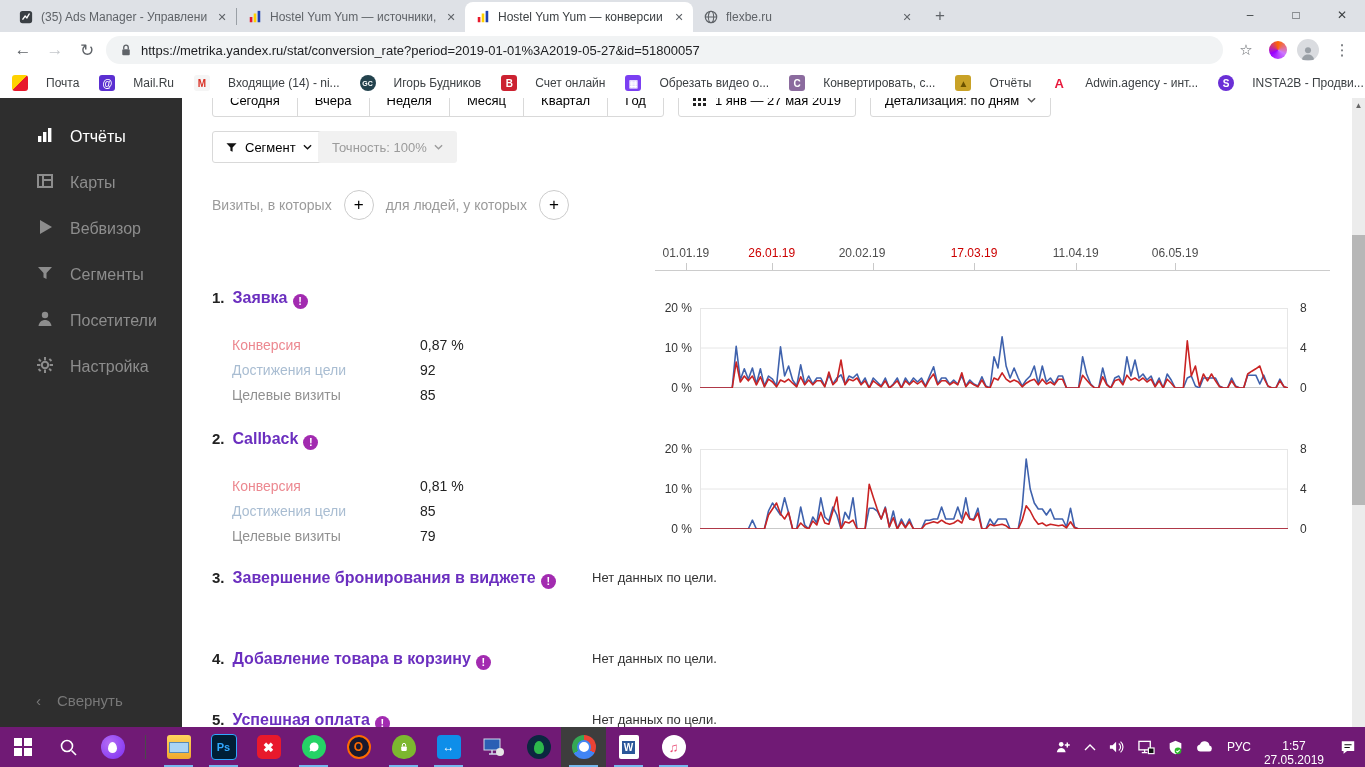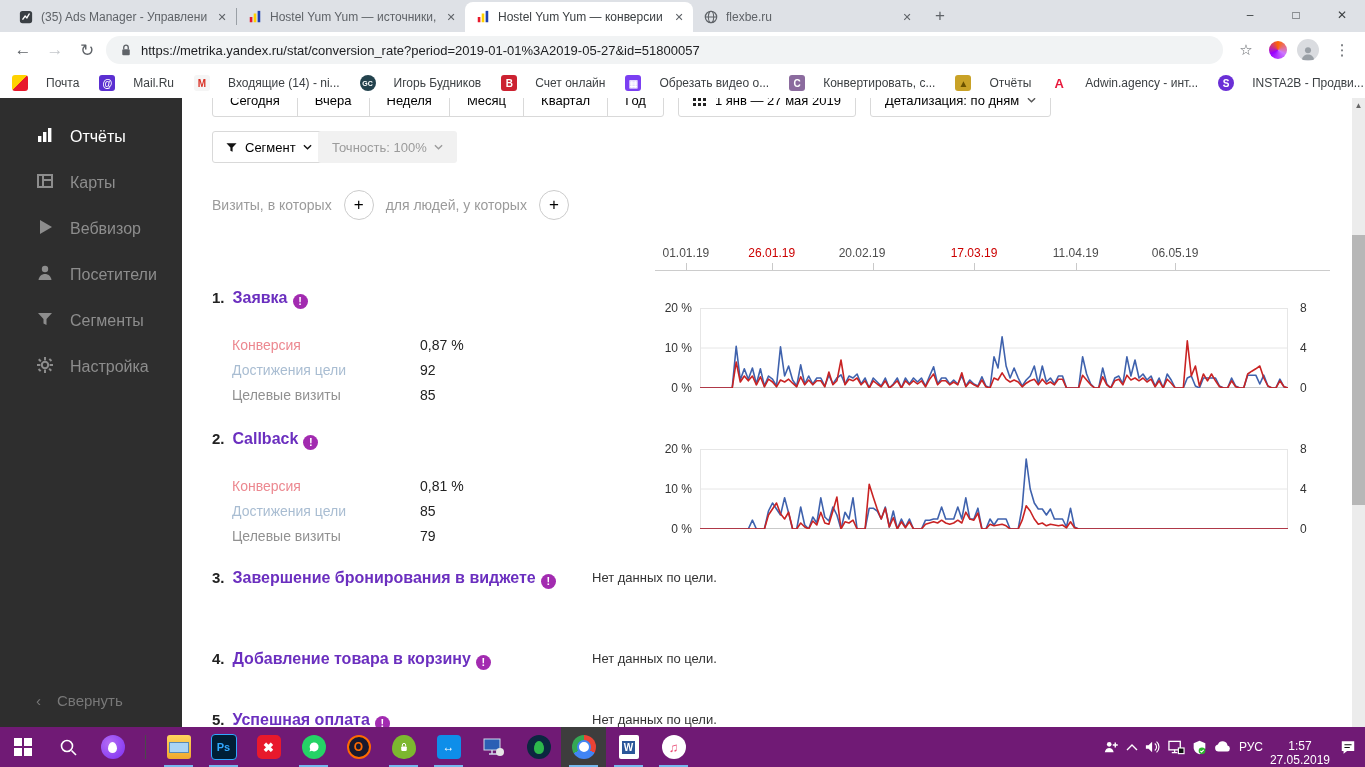--- a/index.html
+++ b/index.html
@@ -79,21 +79,21 @@
   .scroll-up{position:absolute;top:3px;left:0;width:13px;text-align:center;font-size:8px;color:#666;cursor:pointer;}
   .scroll-thumb{position:absolute;top:137px;left:0;width:13px;height:270px;background:#b7b7b7;cursor:pointer;}
   
   .taskbar{position:absolute;bottom:0;left:0;width:1365px;height:40px;background:#701a75;display:flex;align-items:stretch;color:#fff;}
   .tb-left{display:flex;align-items:stretch;}
   .tb-slot{width:45px;display:flex;align-items:center;justify-content:center;position:relative;cursor:pointer;}
   .tb-slot.active{background:#3d3d3d;}
   .tb-slot .underline{position:absolute;bottom:0;left:8px;right:8px;height:2px;background:#76b9ed;}
   .tb-div{width:1px;background:#4a4a4a;margin:8px 10px;}
   .tb-ic{width:24px;height:24px;border-radius:4px;display:flex;align-items:center;justify-content:center;font-size:13px;font-weight:bold;}
-  .tray{margin-left:auto;display:flex;align-items:center;gap:7px;padding-right:6px;}
+  .tray{margin-left:auto;display:flex;align-items:center;gap:13px;padding-right:6px;}
   .tray-ic{display:flex;align-items:center;justify-content:center;color:#fff;cursor:pointer;font-size:13px;}
   .tray-lang{font-size:12px;cursor:pointer;}
   .tray-time{font-size:12px;text-align:center;line-height:14px;cursor:pointer;margin-top:12px;}
   .tray-note{width:22px;display:flex;align-items:center;justify-content:center;cursor:pointer;}
 </style>
 </head>
 <body>
 
 <div class="browser">
 
@@ -242,30 +242,30 @@
             <span>Карты</span>
           </div>
           <div class="side-item">
             <span><svg width="18" height="18" viewBox="0 0 18 18">
                 <path d="M4 2l12 7-12 7z" fill="currentColor"></path>
               </svg></span>
             <span>Вебвизор</span>
           </div>
           <div class="side-item">
             <span><svg width="18" height="18" viewBox="0 0 18 18">
+                <path d="M2 3h14l-5.5 6v6l-3-1.5V9z" fill="currentColor"></path>
+              </svg></span>
+            <span>Сегменты</span>
+          </div>
+          <div class="side-item">
+            <span><svg width="18" height="18" viewBox="0 0 18 18">
                 <circle cx="9" cy="5" r="3.2" fill="currentColor"></circle>
                 <path d="M2.5 16c.6-4 3.4-6 6.5-6s5.9 2 6.5 6z" fill="currentColor"></path>
               </svg></span>
             <span>Посетители</span>
-          </div>
-          <div class="side-item">
-            <span><svg width="18" height="18" viewBox="0 0 18 18">
-                <path d="M2 3h14l-5.5 6v6l-3-1.5V9z" fill="currentColor"></path>
-              </svg></span>
-            <span>Сегменты</span>
           </div>
           <div class="side-item">
             <span><svg width="18" height="18" viewBox="0 0 18 18">
                 <circle cx="9" cy="9" r="3.2" fill="none" stroke="currentColor" stroke-width="2"></circle>
                 <rect x="8" y="1" width="2" height="3.4" fill="currentColor"></rect>
                 <rect x="8" y="13.6" width="2" height="3.4" fill="currentColor"></rect>
                 <rect x="1" y="8" width="3.4" height="2" fill="currentColor"></rect>
                 <rect x="13.6" y="8" width="3.4" height="2" fill="currentColor"></rect>
                 <rect x="2.8" y="2.8" width="2" height="3" transform="rotate(-45 3.8 4.3)" fill="currentColor"></rect>
                 <rect x="13.2" y="12.2" width="2" height="3" transform="rotate(-45 14.2 13.7)" fill="currentColor"></rect>

